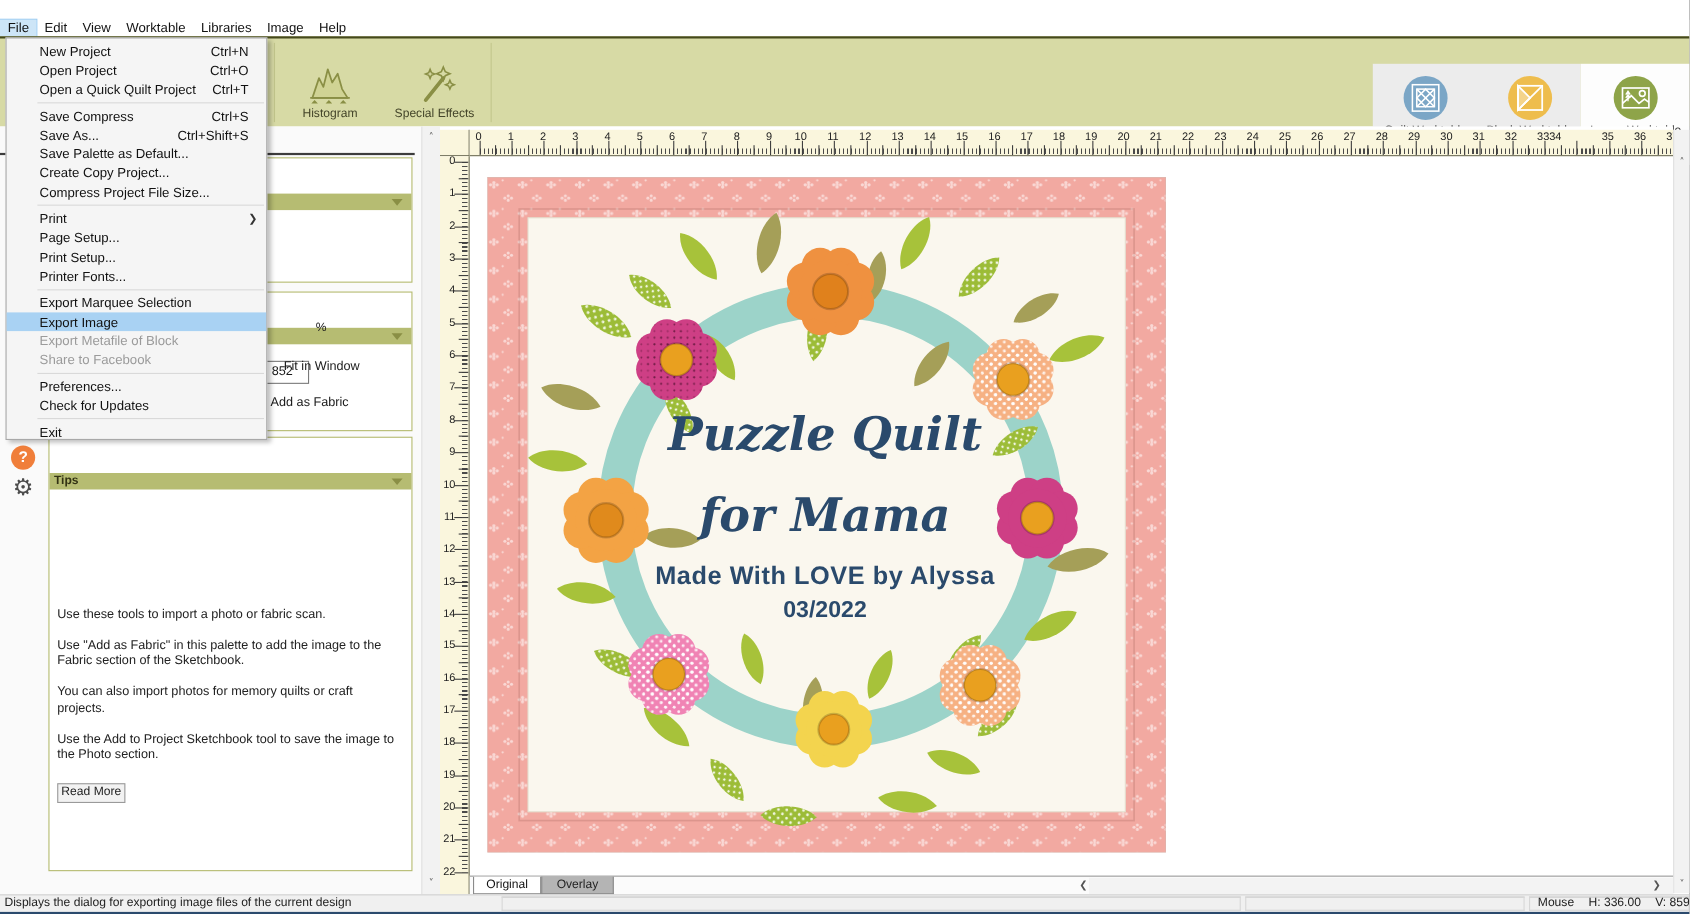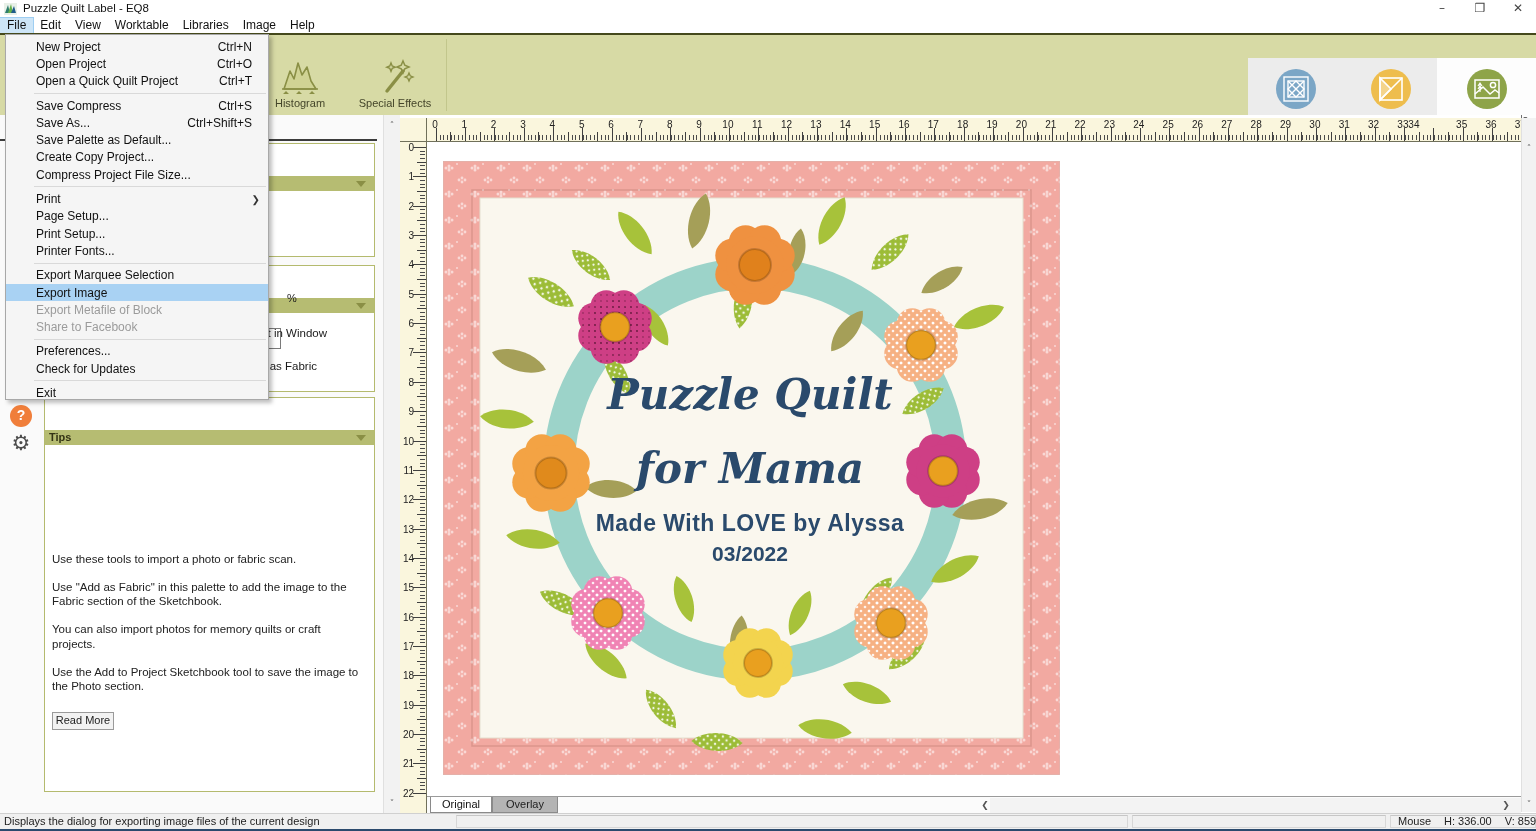--- a/index.html
+++ b/index.html
@@ -42,21 +42,21 @@
   #help-ic{background:#f07e3a;border-radius:50%;color:#fff;font-weight:bold;text-align:center;line-height:21px;font-size:14px;}
   #gear-ic{color:#4d4d4d;font-size:21px;line-height:22px;text-align:center;font-family:"DejaVu Sans",sans-serif;}
   .vscroll{position:absolute;background:#f2f2f2;border-left:1px solid #e0e0e0;}
   .scr-arrow{position:absolute;width:16px;height:16px;color:#666;font-size:9px;text-align:center;line-height:16px;font-family:"DejaVu Sans",sans-serif;}
   #tips-body{position:absolute;left:52px;top:437px;width:312px;font-size:11.5px;color:#222;line-height:1.28;}
   #tips-body p{margin:0 0 13px 0;}
   #readmore{position:absolute;left:52px;top:597px;width:60px;height:16px;background:#f2f2f2;border:1px solid #9a9a9a;
             font-size:11px;text-align:center;line-height:15px;color:#222;}
 
   
-  #file-menu{position:absolute;left:5px;top:34px;width:264px;height:366px;background:#f5f5f5;
+  #file-menu{position:absolute;left:5px;top:34px;width:238px;height:366px;background:#f5f5f5;
              border:1px solid #a8a8a8;box-shadow:3px 3px 4px rgba(0,0,0,.25);z-index:100;
              padding:3px 0;box-sizing:border-box;}
   .fm-row{height:17.3px;display:flex;align-items:center;font-size:12px;color:#111;}
   .fm-row .fm-label{margin-left:30px;flex:1;}
   .fm-row .fm-short{margin-right:16px;color:#111;}
   .fm-row .fm-arrow{margin-right:8px;color:#333;font-size:10px;font-family:"DejaVu Sans",sans-serif;}
   .fm-row.hl{background:#a9d2f3;}
   .fm-row.disabled .fm-label{color:#9b9b9b;}
   .fm-sep{height:1px;background:#d9d9d9;margin:3px 2px 3px 28px;}
 
@@ -92,32 +92,20 @@
   #sb-msg{position:absolute;left:4px;top:1px;}
   #sb-mouse{position:absolute;left:1398px;top:1px;white-space:nowrap;}
   #sb-mouse span{margin-right:13px;}
   #bottom-edge{position:absolute;left:0;top:829px;width:1536px;height:2px;background:#2b4a6d;}
 </style>
 </head>
 <body>
 
 <div id="app">
 
-  <div id="titlebar">
-    <svg id="app-icon" viewBox="0 0 13 12">
-      <rect x="0" y="0" width="13" height="12" fill="#e8f0e8"></rect>
-      <path d="M1,10 L4,2 L6,10 Z" fill="#2e7d6e"></path>
-      <path d="M4,10 L7,1 L9,10 Z" fill="#66b04a"></path>
-      <path d="M7,10 L10,3 L12,10 Z" fill="#1f5c8a"></path>
-    </svg>
-    <span id="title-text">Puzzle Quilt Label - EQ8</span>
-    <div class="winbtn" style="left:1423px;">–</div>
-    <div class="winbtn" style="left:1461px;">❐</div>
-    <div class="winbtn" style="left:1499px;">✕</div>
-  </div>
 
   <div id="menubar">
       <div class="mb-item active">File</div>
       <div class="mb-item">Edit</div>
       <div class="mb-item">View</div>
       <div class="mb-item">Worktable</div>
       <div class="mb-item">Libraries</div>
       <div class="mb-item">Image</div>
       <div class="mb-item">Help</div>
     </div>

